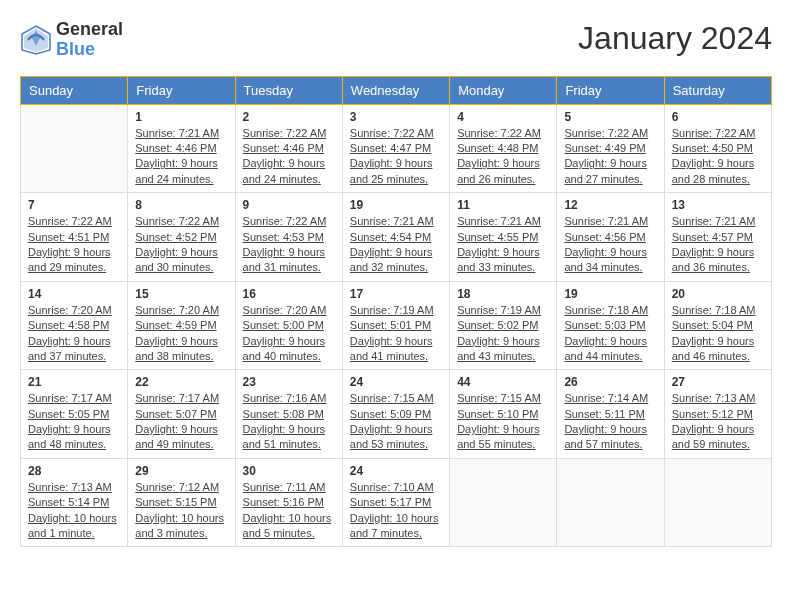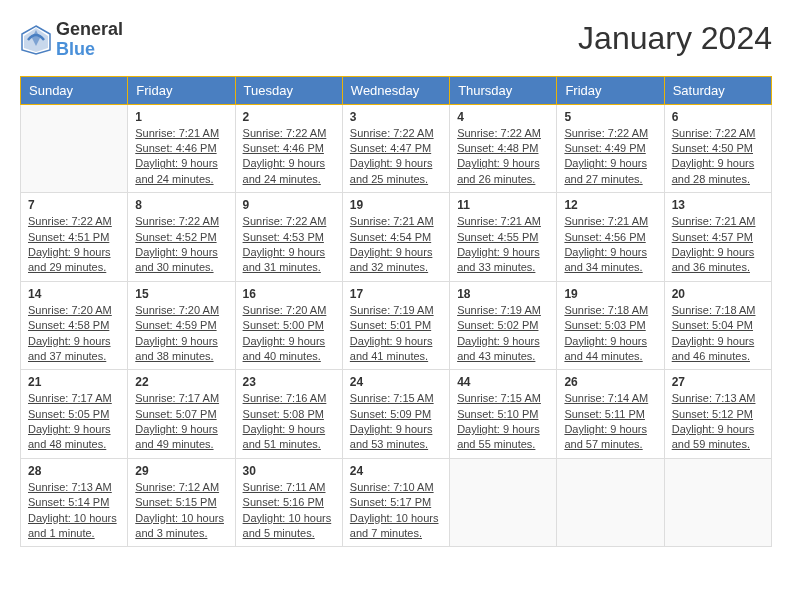--- a/index.html
+++ b/index.html
@@ -112,21 +112,21 @@
   </div>
 </div>
 
 <table class="calendar">
   <thead>
     <tr>
       <th>Sunday</th>
       <th>Friday</th>
       <th>Tuesday</th>
       <th>Wednesday</th>
-      <th>Thursday</th>
+      <th>Monday</th>
       <th>Friday</th>
       <th>Saturday</th>
     </tr>
   </thead>
   <tbody id="calendar-body">
   <tr>
         <td class="empty"></td>
         <td>
           <span class="day-number">1</span>
           <div class="day-info">Sunrise: 7:21 AM<br>Sunset: 4:46 PM<br>Daylight: 9 hours and 24 minutes.</div>

